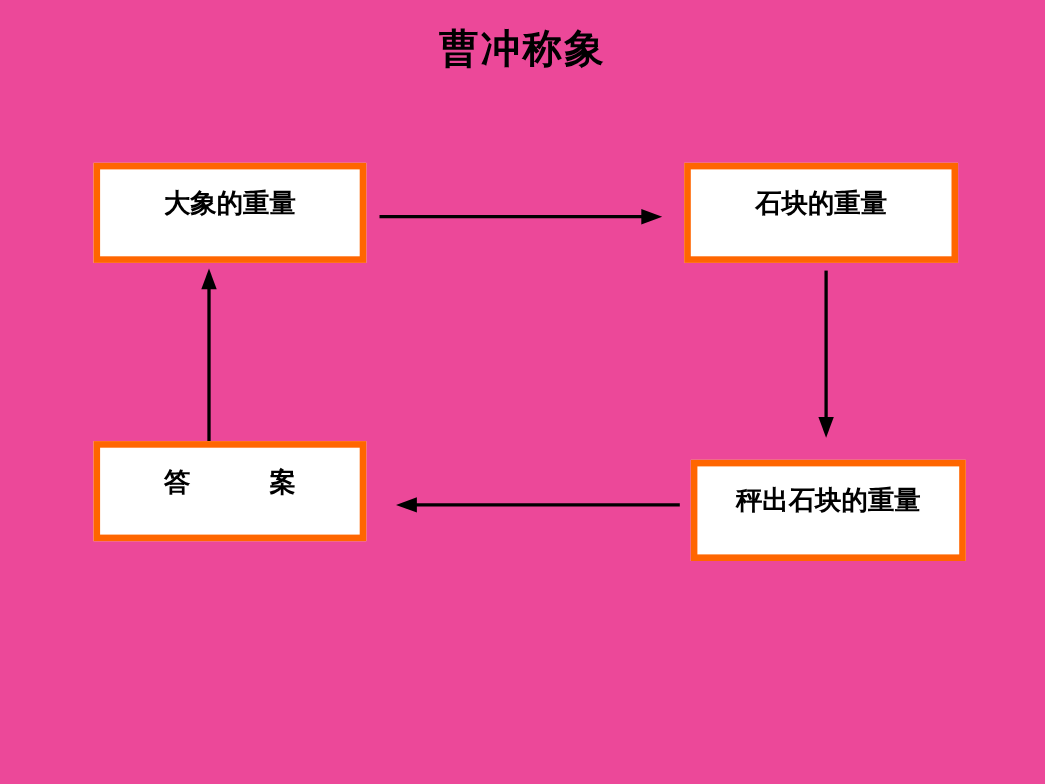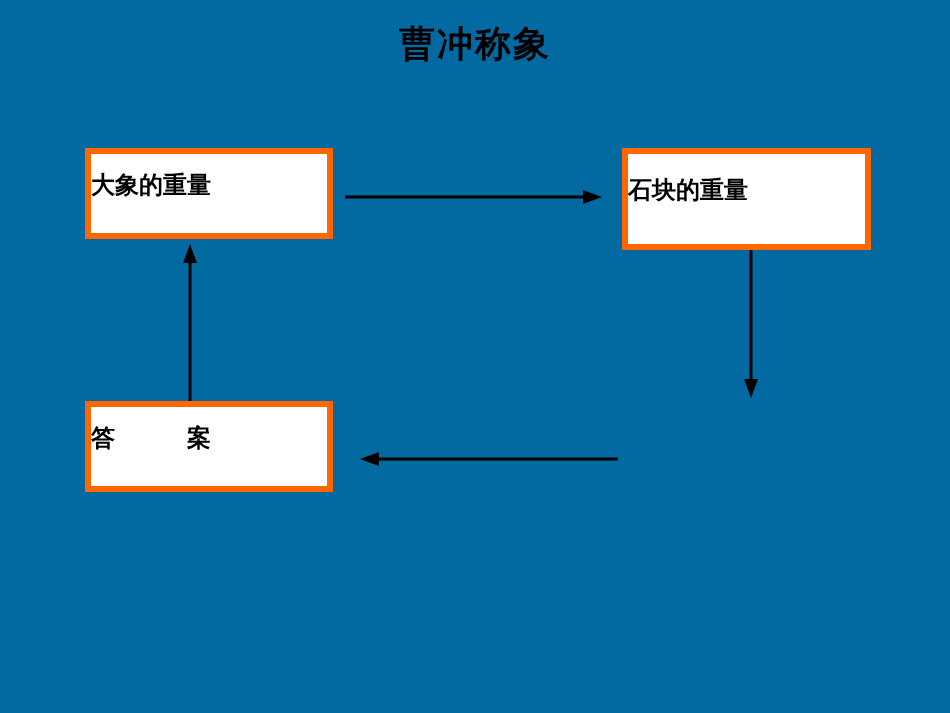--- a/index.html
+++ b/index.html
@@ -4,21 +4,21 @@
 <style>
   html, body {
     margin: 0;
     padding: 0;
     background: #FFFFFF;
   }
   .slide {
     position: relative;
     width: 950px;
     height: 713px;
-    background: #0369a1;
+    background: #ec4899;
     overflow: hidden;
     font-family: "Liberation Serif", "DejaVu Serif", serif;
     color: #000000;
   }
   .title {
     position: absolute;
     top: 20px;
     left: 0;
     width: 100%;
     margin: 0;
@@ -36,29 +36,29 @@
     height: 713px;
     pointer-events: none;
   }
   .box {
     position: absolute;
     box-sizing: border-box;
     border: 6px solid #FF6600;
     background: #FFFFFF;
     display: flex;
     align-items: center;
-    justify-content: flex-start;
+    justify-content: center;
     padding-bottom: 18px;
     font-size: 24px;
     font-weight: bold;
     white-space: pre;
     font-family: "Liberation Serif", "DejaVu Serif", serif;
   }
   .box-elephant { left: 85px;  top: 148px; width: 248px; height: 91px; }
-  .box-stones   { left: 622px; top: 148px; width: 249px; height: 102px; font-family: Liberation Mono, monospace; }
+  .box-stones   { left: 622px; top: 148px; width: 249px; height: 91px; font-family: Liberation Mono, monospace; }
   .box-answer   { left: 85px;  top: 401px; width: 248px; height: 91px; }
   .box-weigh    { left: 628px; top: 418px; width: 250px; height: 92px; }
   .edge-label {
     position: absolute;
     left: 438px;
     top: 134px;
     font-size: 31px;
     font-weight: bold;
     line-height: 42px;
     font-family: "Liberation Serif", "DejaVu Serif", serif;
@@ -96,15 +96,18 @@
   </div>
 
   <div class="box box-stones">
     <span>石块的重量</span>
   </div>
 
   <div class="box box-answer">
     <span>答　　　案</span>
   </div>
 
+  <div class="box box-weigh">
+    <span>秤出石块的重量</span>
+  </div>
 
 
 </div>
 
 </body></html>

